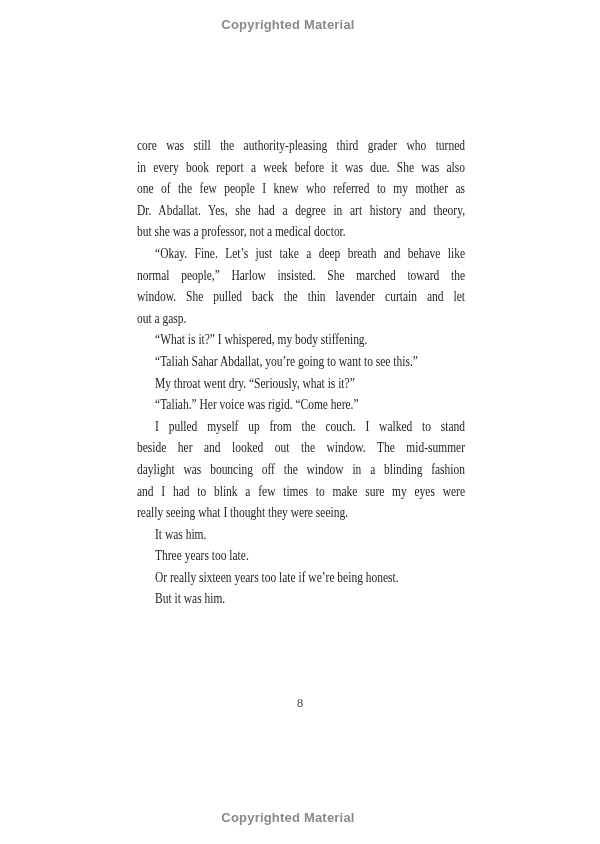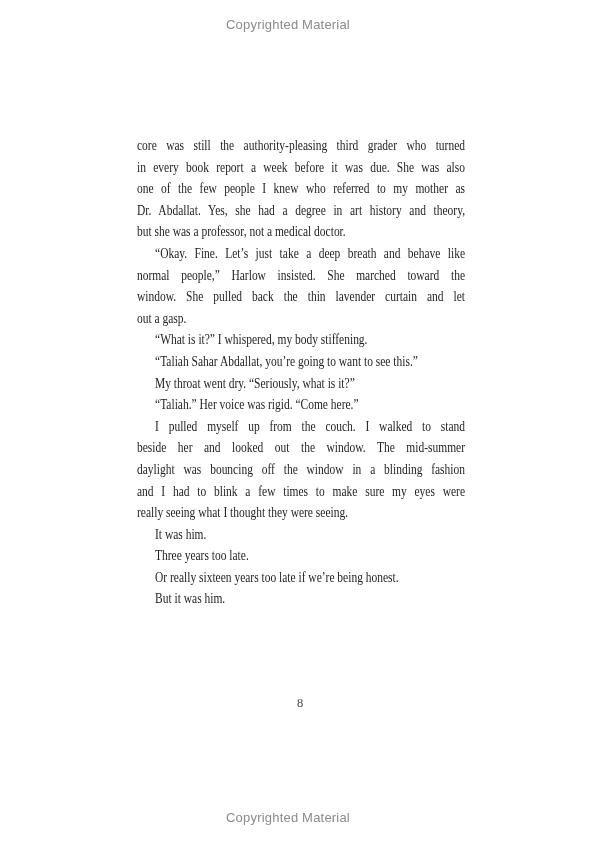--- a/index.html
+++ b/index.html
@@ -13,21 +13,21 @@
     position: relative;
     overflow: hidden;
     font-family: "Liberation Serif", serif;
   }
   .copyright-banner {
     position: absolute;
     left: 0;
     width: 576px;
     text-align: center;
     font-family: "Liberation Sans", sans-serif;
-    font-weight: normal;
+    font-weight: bold;
     font-size: 13px;
     letter-spacing: 0.2px;
     color: #8a8a8a;
   }
   .copyright-top { top: 17px; }
   .copyright-bottom { top: 810px; }
   .text-block {
     position: absolute;
     left: 137px;
     top: 135px;

